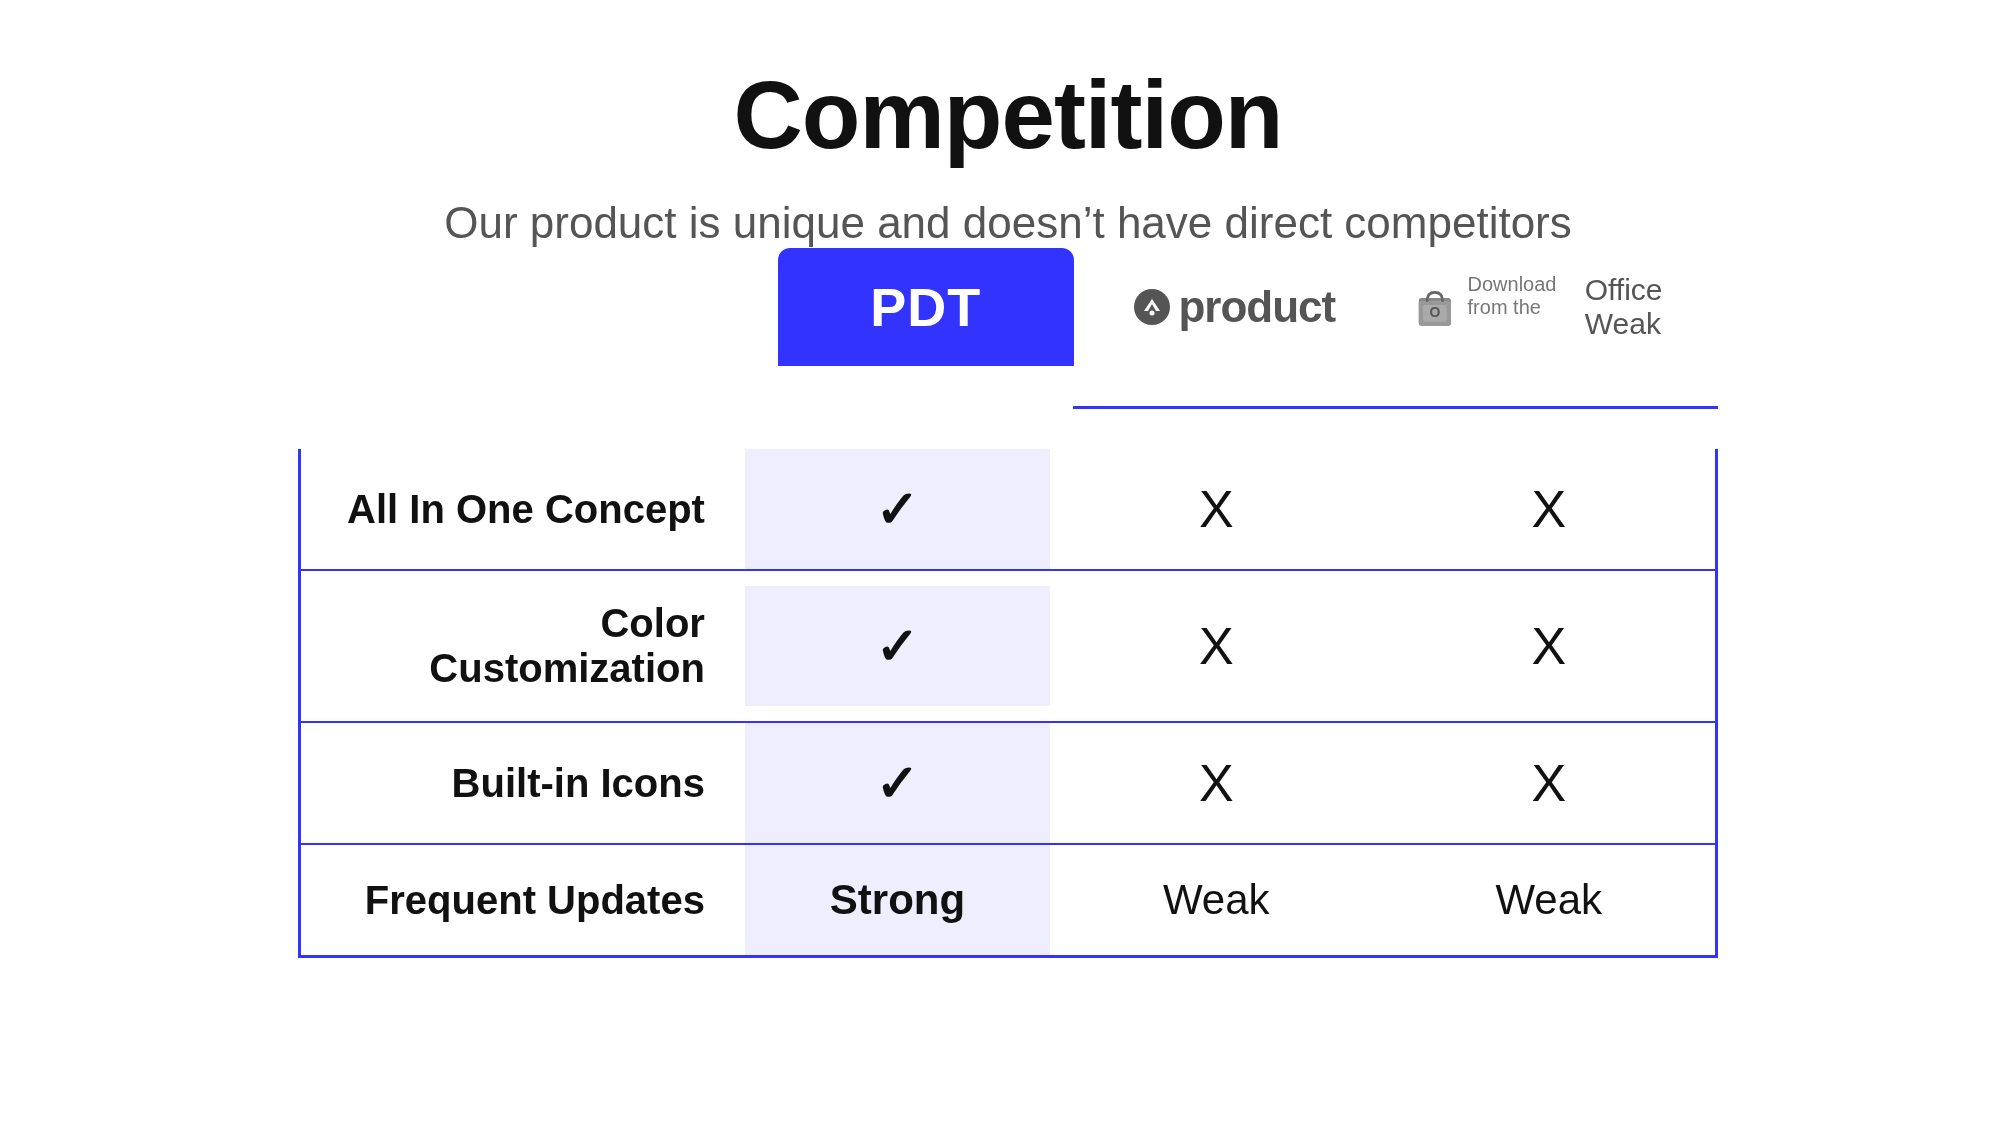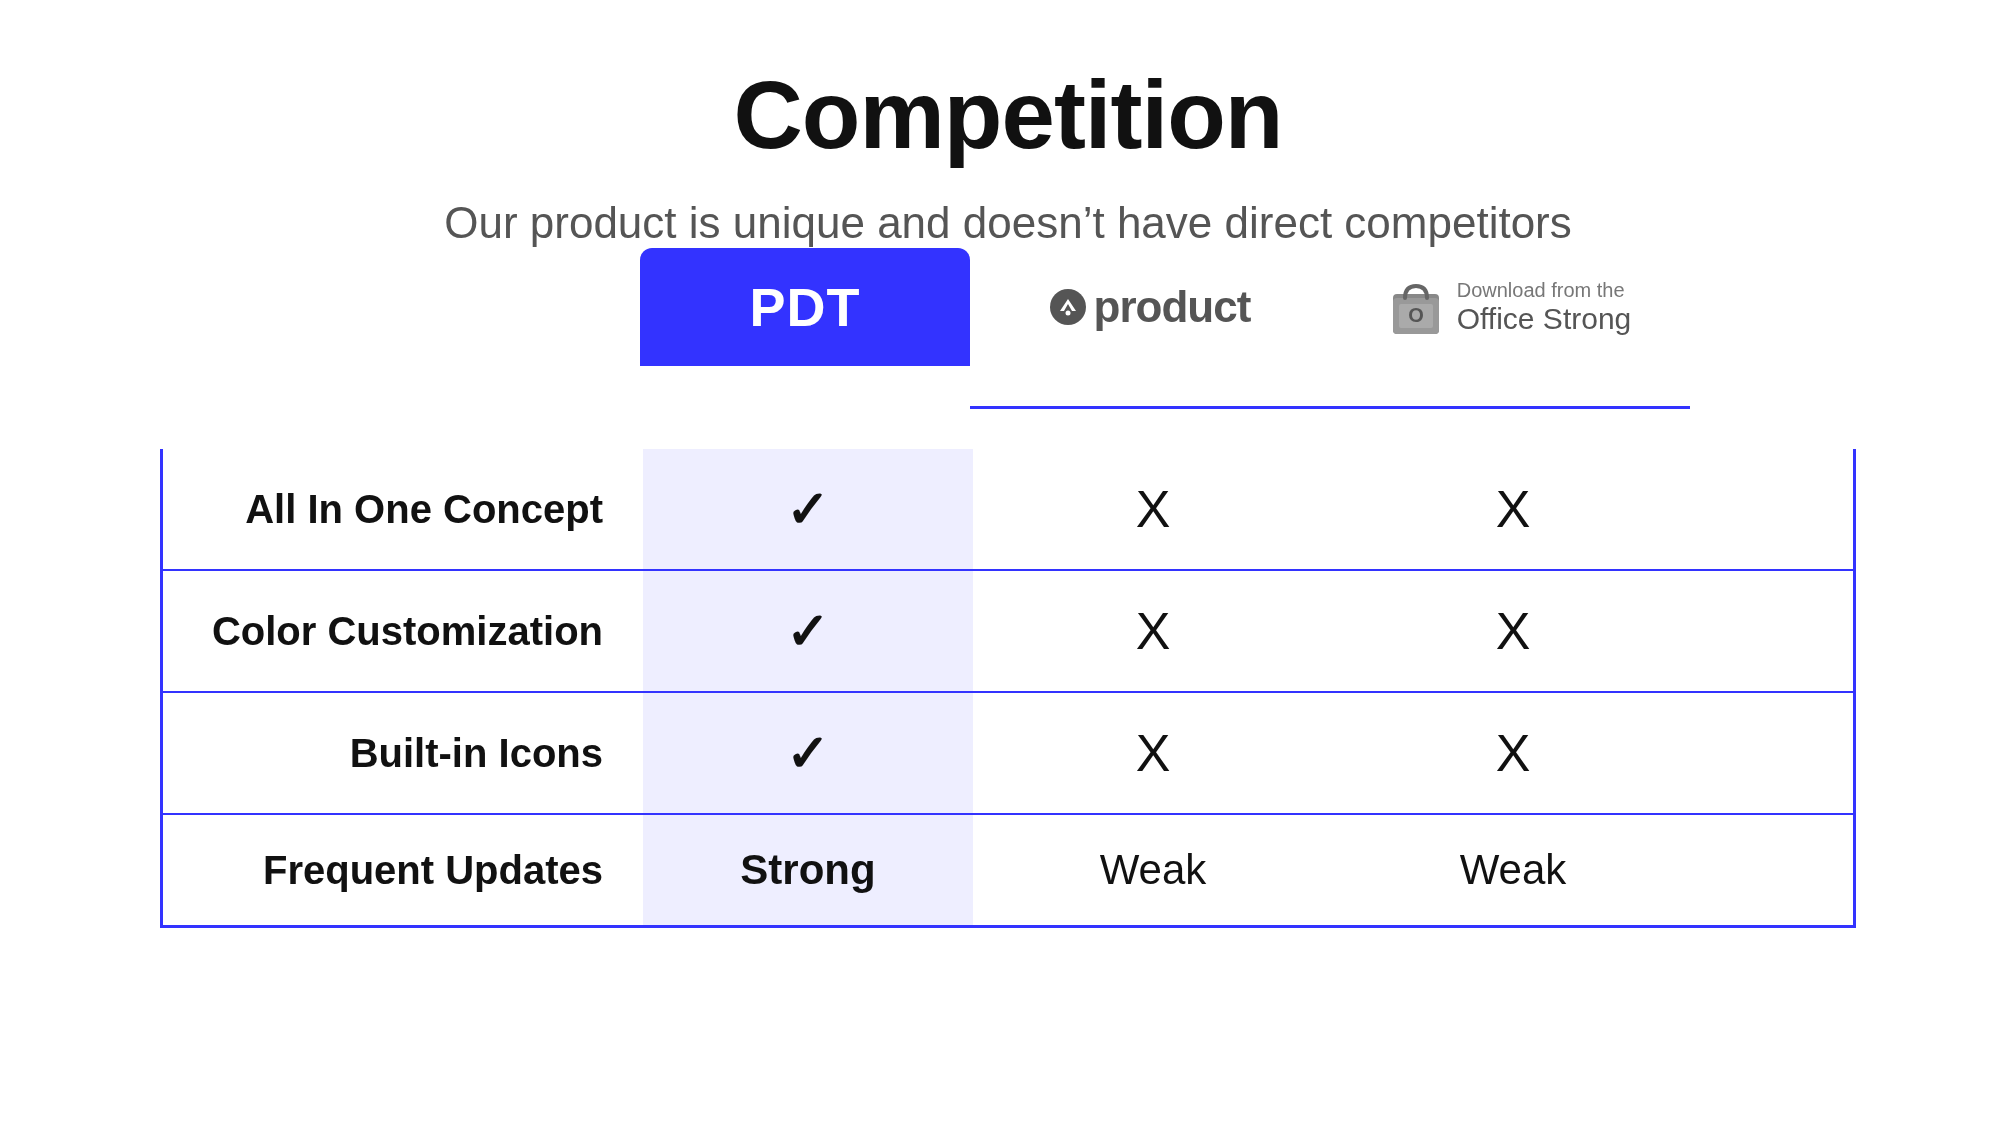--- a/index.html
+++ b/index.html
@@ -40,21 +40,21 @@
     }
 
     .slide-subtitle {
       font-size: 44px;
       font-weight: 400;
       color: #555555;
       text-align: center;
     }
 
     .comparison-table {
-      width: 1696px;
+      width: 1420px;
       display: flex;
       flex-direction: column;
       gap: 40px;
     }
 
     
     .header-row {
       display: flex;
       align-items: stretch;
       margin-left: 480px;
@@ -111,21 +111,21 @@
 
     
     .office-store-logo {
       display: flex;
       align-items: center;
       gap: 14px;
     }
 
     .office-store-text-block {
       display: flex;
-      flex-direction: column;
+      flex-direction: row;
     }
 
     .office-store-download-text {
       font-size: 20px;
       color: #777777;
       font-weight: 400;
     }
 
     .office-store-name-text {
       font-size: 30px;
@@ -271,21 +271,21 @@
 
           <svg width="54" height="62" viewBox="0 0 54 62">
             <rect x="4" y="18" width="46" height="40" rx="4" fill="#888888"></rect>
             <rect x="4" y="22" width="46" height="36" rx="4" fill="#999999"></rect>
             <path d="M16 22 Q16 10 27 10 Q38 10 38 22" stroke="#666666" stroke-width="4" fill="none" stroke-linecap="round"></path>
             <rect x="10" y="28" width="34" height="24" rx="2" fill="#aaaaaa"></rect>
             <text x="27" y="46" text-anchor="middle" font-size="20" font-weight="800" fill="#555555">O</text>
           </svg>
           <div class="office-store-text-block">
             <span class="office-store-download-text">Download from the</span>
-            <span class="office-store-name-text">Office Strong</span>
+            <span class="office-store-name-text">Office Weak</span>
           </div>
         </div>
       </div>
 
     </div>
 
     <div class="table-top-border">
       <div class="border-pdt"></div>
       <div class="border-rest"></div>
     </div>

